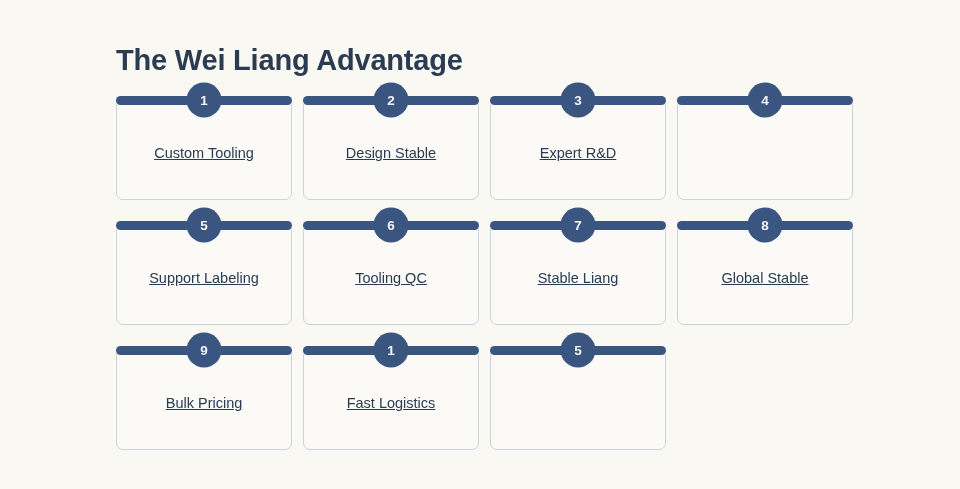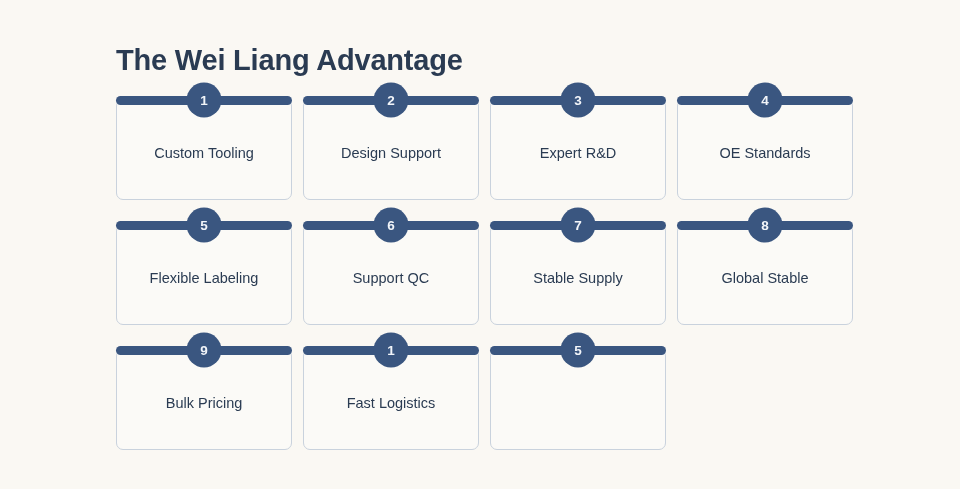--- a/index.html
+++ b/index.html
@@ -94,71 +94,71 @@
 
   .card-label {
     position: relative;
     z-index: 1;
     font-size: 14.5px;
     font-weight: 400;
     color: #2a3b52;
     line-height: 1.25;
     padding: 0 8px;
     white-space: nowrap;
+    text-decoration: underline;
   }
 </style>
 </head>
 <body>
 
 <div id="infographic">
 
   <h1 id="page-title">The Wei Liang Advantage</h1>
 
   <div id="card-grid">
 
     <div class="advantage-card">
       <span class="card-topbar"></span>
       <span class="card-badge">1</span>
       <span class="card-label">Custom Tooling</span>
     </div>
 
     <div class="advantage-card">
       <span class="card-topbar"></span>
       <span class="card-badge">2</span>
-      <span class="card-label">Design Support</span>
+      <span class="card-label">Design Stable</span>
     </div>
 
     <div class="advantage-card">
       <span class="card-topbar"></span>
       <span class="card-badge">3</span>
       <span class="card-label">Expert R&amp;D</span>
     </div>
 
     <div class="advantage-card">
       <span class="card-topbar"></span>
       <span class="card-badge">4</span>
-      <span class="card-label">OE Standards</span>
     </div>
 
     <div class="advantage-card">
       <span class="card-topbar"></span>
       <span class="card-badge">5</span>
-      <span class="card-label">Flexible Labeling</span>
+      <span class="card-label">Support Labeling</span>
     </div>
 
     <div class="advantage-card">
       <span class="card-topbar"></span>
       <span class="card-badge">6</span>
-      <span class="card-label">Support QC</span>
+      <span class="card-label">Tooling QC</span>
     </div>
 
     <div class="advantage-card">
       <span class="card-topbar"></span>
       <span class="card-badge">7</span>
-      <span class="card-label">Stable Supply</span>
+      <span class="card-label">Stable Liang</span>
     </div>
 
     <div class="advantage-card">
       <span class="card-topbar"></span>
       <span class="card-badge">8</span>
       <span class="card-label">Global Stable</span>
     </div>
 
     <div class="advantage-card">
       <span class="card-topbar"></span>

